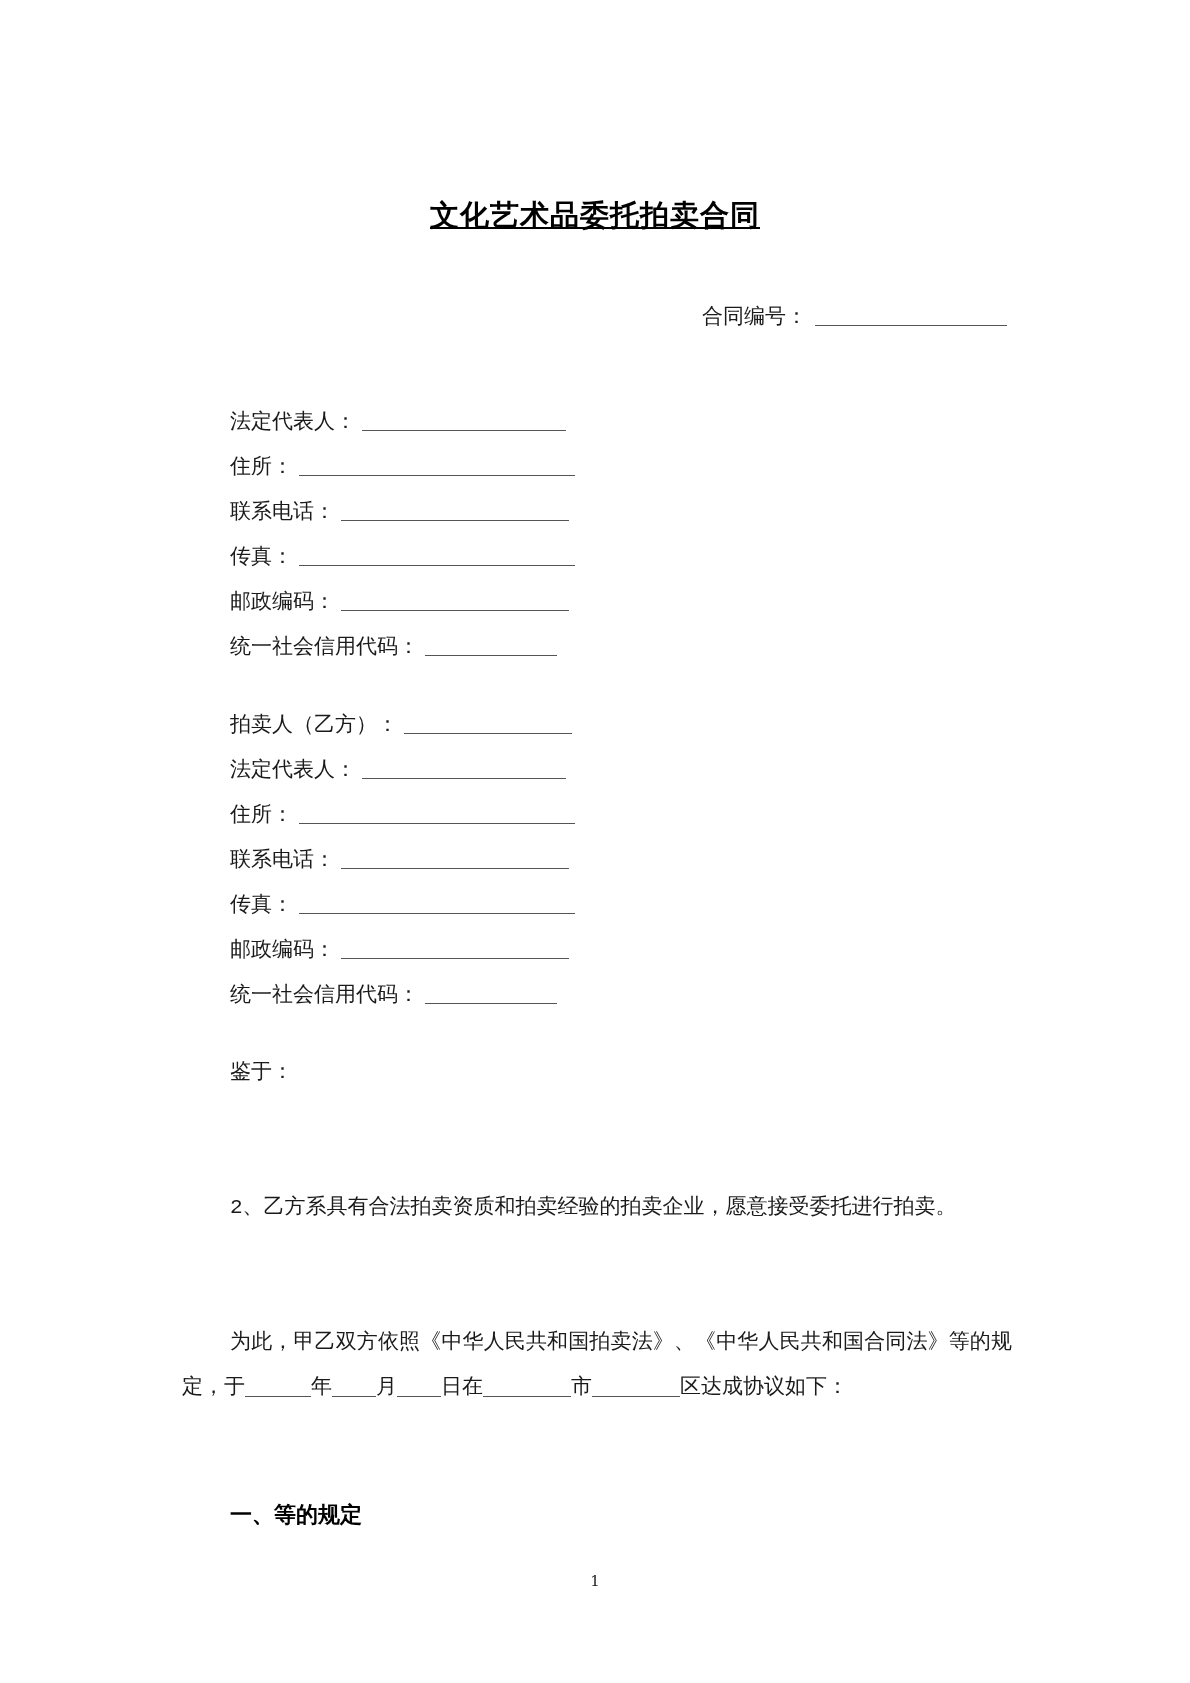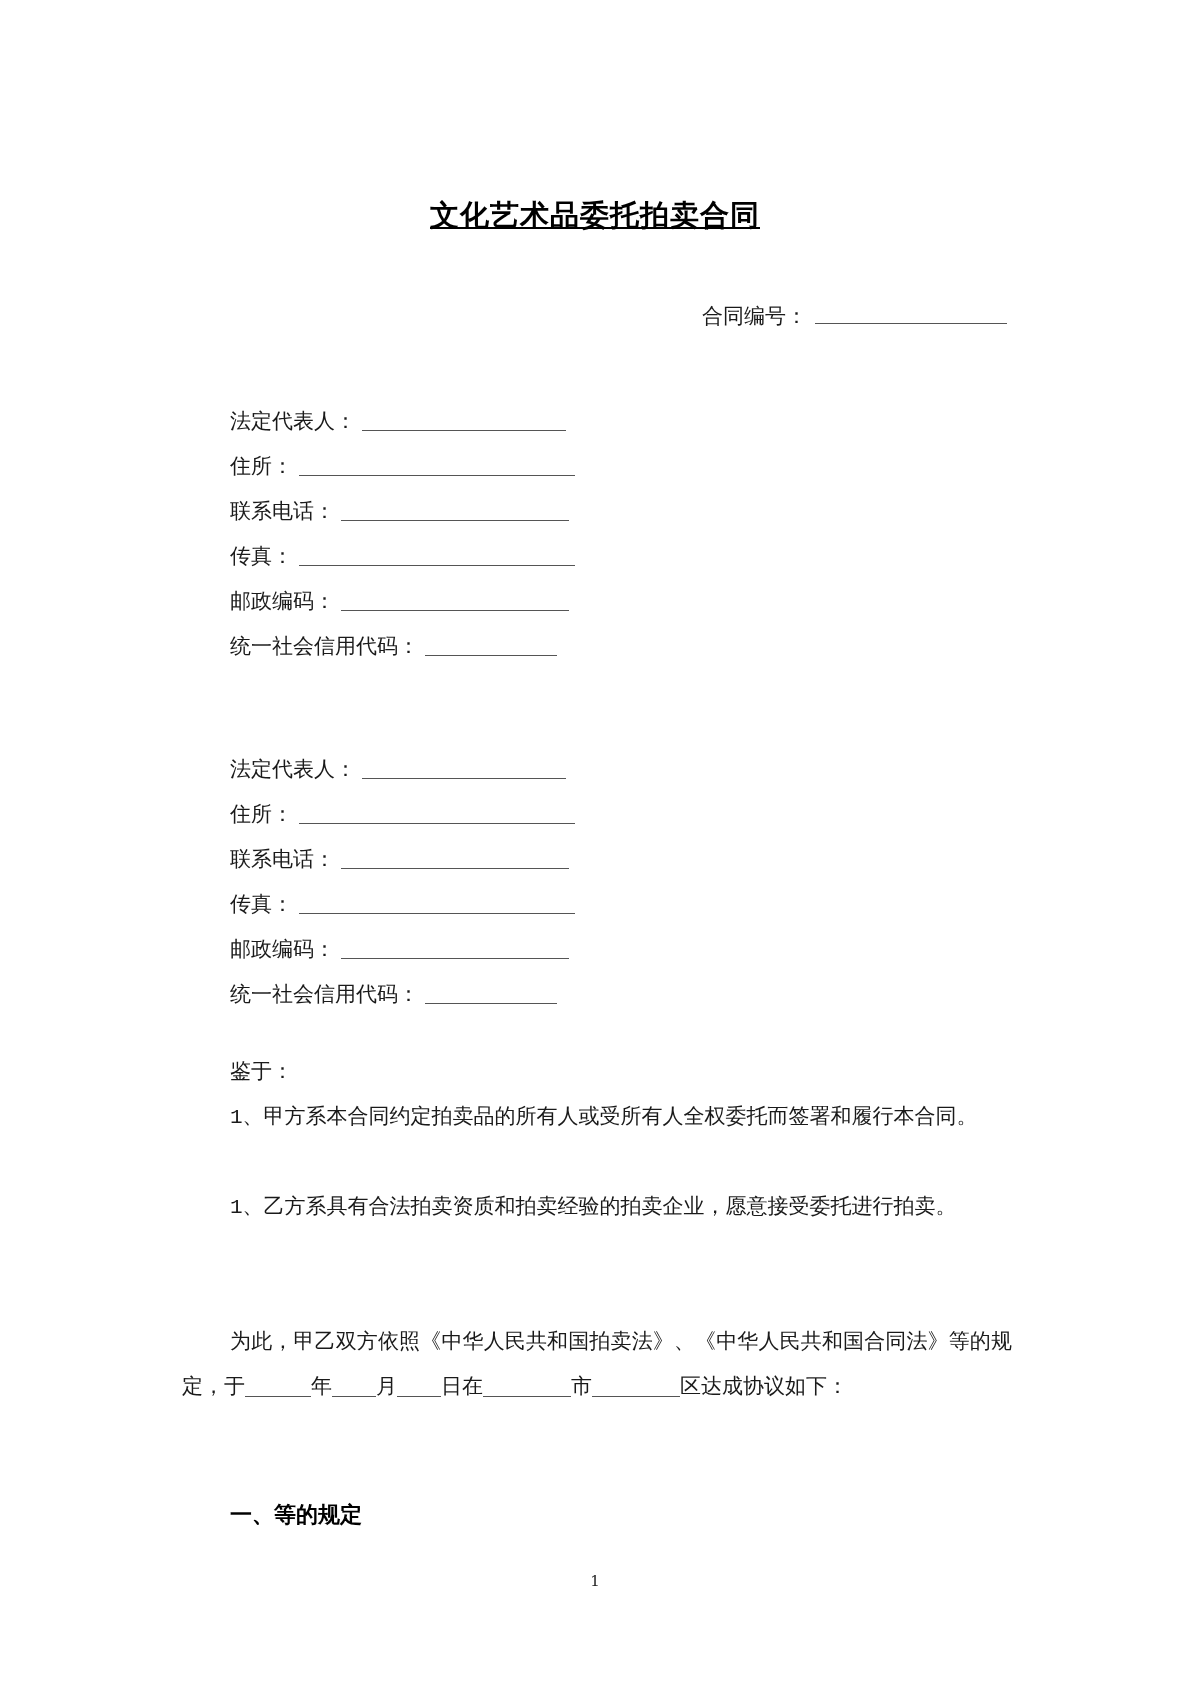--- a/index.html
+++ b/index.html
@@ -1,21 +1,21 @@
 <!DOCTYPE html>
 <html><head>
 <meta charset="utf-8">
 <style>
   html, body { margin: 0; padding: 0; background: #ffffff; }
   body { width: 1190px; height: 1683px; position: relative; overflow: hidden;
          font-family: "DejaVu Serif", "Liberation Serif", serif; color: #1a1a1a; }
   .page { position: absolute; left: 0; top: 0; width: 1190px; height: 1683px; background: #fff; }
   .title { position: absolute; top: 196px; left: 0; width: 1190px; text-align: center;
            font-size: 29px; font-weight: bold; letter-spacing: 1px; color: #000; text-decoration: underline; }
-  .contract-no { position: absolute; top: 302px; left: 702px; font-size: 21px; display: flex; align-items: center; }
+  .contract-no { position: absolute; top: 302px; left: 702px; font-size: 21px; display: flex; align-items: flex-end; }
   .blank { display: inline-block; border-bottom: 1.3px solid #555; height: 18px; vertical-align: baseline; }
   .field { position: absolute; left: 230px; font-size: 21px; display: flex; align-items: flex-end; white-space: nowrap; }
   .field .blank { margin-left: 6px; margin-bottom: 4px; }
   .para { position: absolute; left: 182px; width: 830px; font-size: 21px; line-height: 45px; text-align: justify; }
   .indent { text-indent: 48px; font-family: Liberation Mono, monospace; }
   .heading { position: absolute; left: 230px; top: 1500px; font-size: 22px; font-weight: bold; color: #000; }
   .page-num { position: absolute; top: 1572px; left: 0; width: 1190px; text-align: center; font-size: 15px; }
   .inline-blank { display: inline-block; border-bottom: 1.3px solid #555; height: 22px; vertical-align: -4px; }
 </style>
 </head>
@@ -48,20 +48,24 @@
   </div>
   <div class="field" style="top:587px">
     <span>邮政编码：</span>
     <span class="blank" style="width:228px"></span>
   </div>
   <div class="field" style="top:632px">
     <span>统一社会信用代码：</span>
     <span class="blank" style="width:132px"></span>
   </div>
 
+  <div class="field" style="top:710px">
+    <span>拍卖人（乙方）：</span>
+    <span class="blank" style="width:168px"></span>
+  </div>
   <div class="field" style="top:755px">
     <span>法定代表人：</span>
     <span class="blank" style="width:204px"></span>
   </div>
   <div class="field" style="top:800px">
     <span>住所：</span>
     <span class="blank" style="width:276px"></span>
   </div>
   <div class="field" style="top:845px">
     <span>联系电话：</span>
@@ -74,22 +78,21 @@
   <div class="field" style="top:935px">
     <span>邮政编码：</span>
     <span class="blank" style="width:228px"></span>
   </div>
   <div class="field" style="top:980px">
     <span>统一社会信用代码：</span>
     <span class="blank" style="width:132px"></span>
   </div>
 
   <div class="para indent" style="top:1050px">鉴于：</div>
-  <div class="para indent" style="top:1095px">1、甲方系本合同约定拍卖品的所有人或受所有人全权委托而签署和履行本合同。</div>
-  <div class="para indent" style="top:1185px">1、乙方系具有合法拍卖资质和拍卖经验的拍卖企业，愿意接受委托进行拍卖。</div>
+  <div class="para indent" style="top:1185px">2、乙方系具有合法拍卖资质和拍卖经验的拍卖企业，愿意接受委托进行拍卖。</div>
 
   <div class="para indent" style="top:1320px">
     <span>为此，甲乙双方依照《中华人民共和国拍卖法》、《中华人民共和国合同法》等的规定，于</span><span class="inline-blank" style="width:66px"></span><span>年</span><span class="inline-blank" style="width:44px"></span><span>月</span><span class="inline-blank" style="width:44px"></span><span>日在</span><span class="inline-blank" style="width:88px"></span><span>市</span><span class="inline-blank" style="width:88px"></span><span>区达成协议如下：</span>
   </div>
 
   <div class="heading">一、等的规定</div>
 
   <div class="page-num">1</div>
 </div>
 

